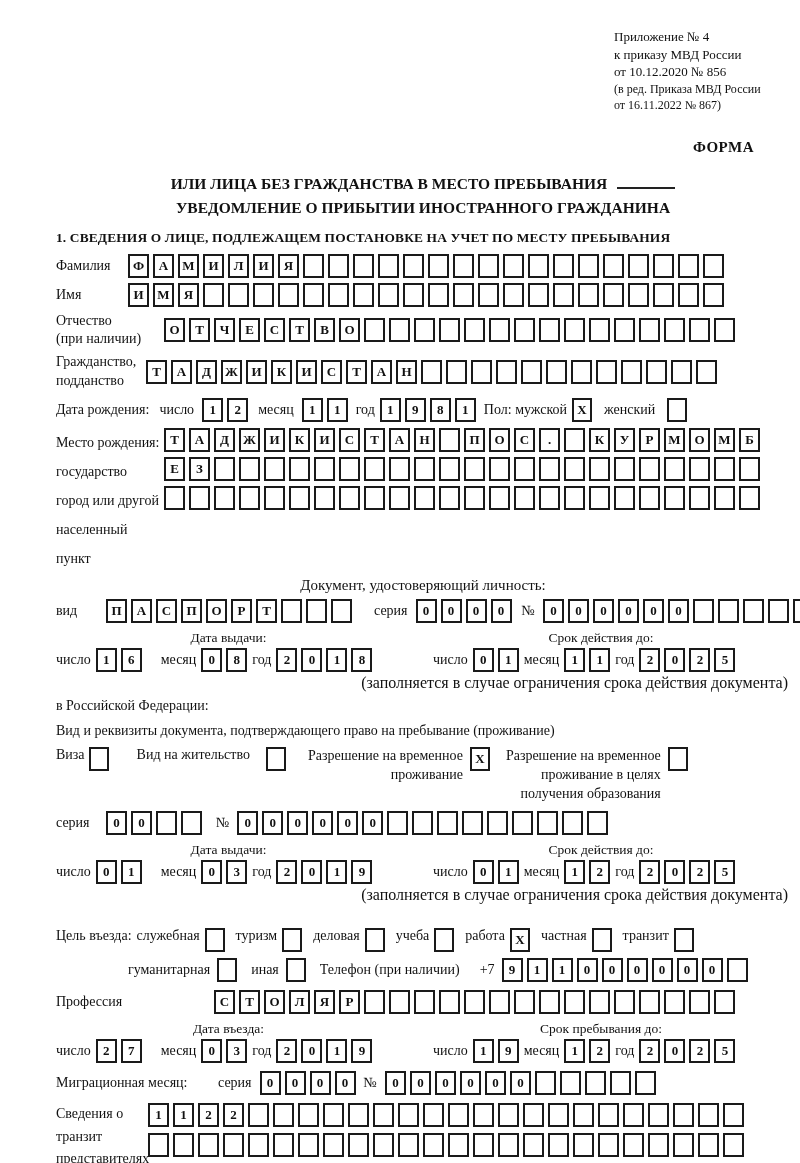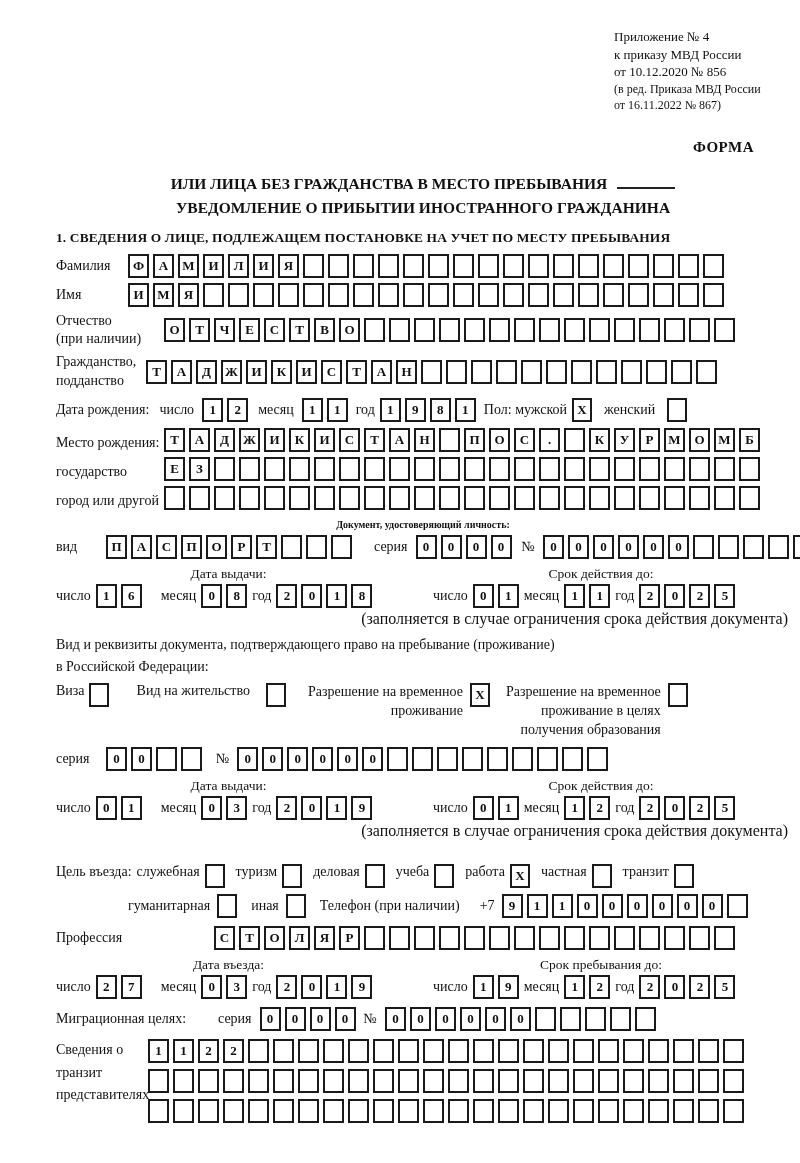--- a/index.html
+++ b/index.html
@@ -29,21 +29,21 @@
   .cells { display:flex; gap:4px; }
   .cell { width:21px; height:24px; min-width:21px; border:2px solid #1a1a1a; display:flex;
           align-items:center; justify-content:center; font-size:13px; font-weight:bold; }
   .cb { width:20px; height:24px; border:2px solid #1a1a1a; display:inline-flex; flex:none;
         align-items:center; justify-content:center; font-size:13px; font-weight:bold; }
 
   .bp-section { display:flex; margin-top:6px; }
   .bp-labels { width:108px; flex:none; line-height:29px; font-size:14px; }
   .bp-rows .cells { margin-bottom:5px; }
 
-  .center-bold { text-align:center; font-weight:bold; font-size:10px; margin-top:4px; }
+  .center-bold { text-align:center; font-weight:normal; font-size:15px; margin-top:4px; }
 
   .datehead { display:flex; margin-top:7px; font-size:13.5px; }
   .dh-left { width:345px; text-align:center; }
   .dh-right { width:360px; text-align:center; margin-left:20px; }
   .daterow { display:flex; margin-top:2px; align-items:center; }
   .dategroup { display:flex; align-items:center; gap:5px; }
   .dg-left { width:345px; }
   .dg-right { margin-left:32px; }
   .note-right { text-align:right; font-size:16px; margin-top:2px; padding-right:2px; }
 
@@ -234,20 +234,21 @@
     <span class="cb" style="margin-left:5px;">X</span>
     <span class="lbl" style="margin-left:12px;">женский</span>
     <span class="cb" style="margin-left:12px;"></span>
   </div>
 
   <div class="bp-section">
     <div class="bp-labels">
       <div>Место рождения:</div>
       <div>государство</div>
       <div>город или другой</div>
+      <div>населенный пункт</div>
     </div>
     <div class="bp-rows">
       <div class="cells">
           <span class="cell">Т</span>
           <span class="cell">А</span>
           <span class="cell">Д</span>
           <span class="cell">Ж</span>
           <span class="cell">И</span>
           <span class="cell">К</span>
           <span class="cell">И</span>
@@ -402,22 +403,22 @@
       <span class="cells">
           <span class="cell">2</span>
           <span class="cell">0</span>
           <span class="cell">2</span>
           <span class="cell">5</span>
         </span>
     </div>
   </div>
   <div class="note-right">(заполняется в случае ограничения срока действия документа)</div>
 
+  <div class="plain tight">в Российской Федерации:</div>
   <div class="plain">Вид и реквизиты документа, подтверждающего право на пребывание (проживание)</div>
-  <div class="plain tight">в Российской Федерации:</div>
 
   <div class="cbrow">
     <div class="cb-item">
       <span class="lbl">Виза</span>
       <span class="cb" style="margin-left:4px;"></span>
     </div>
     <div class="cb-item" style="margin-left:28px;">
       <span class="lbl">Вид на жительство</span>
       <span class="cb" style="margin-left:16px;"></span>
     </div>
@@ -617,21 +618,21 @@
       <span class="cells">
           <span class="cell">2</span>
           <span class="cell">0</span>
           <span class="cell">2</span>
           <span class="cell">5</span>
         </span>
     </div>
   </div>
 
   <div class="row mt8">
-    <span class="lbl" style="width:162px;">Миграционная целях:</span>
+    <span class="lbl" style="width:162px;">Миграционная месяц:</span>
     <span class="lbl" style="margin-right:8px;">серия</span>
     <span class="cells">
         <span class="cell">0</span>
         <span class="cell">0</span>
         <span class="cell">0</span>
         <span class="cell">0</span>
       </span>
     <span class="lbl" style="margin:0 8px 0 8px;">№</span>
     <span class="cells">
         <span class="cell">0</span>

